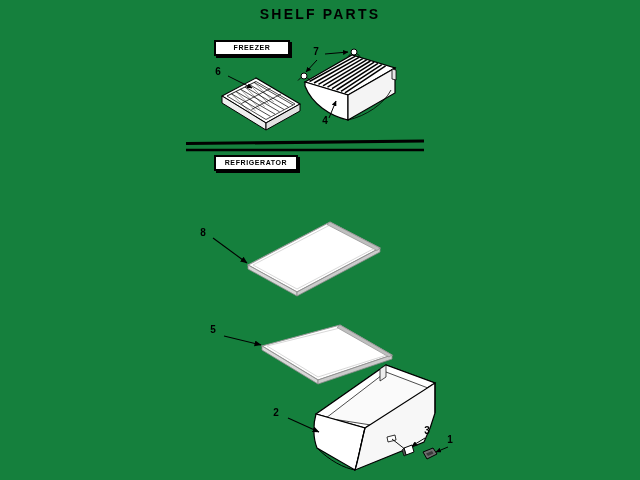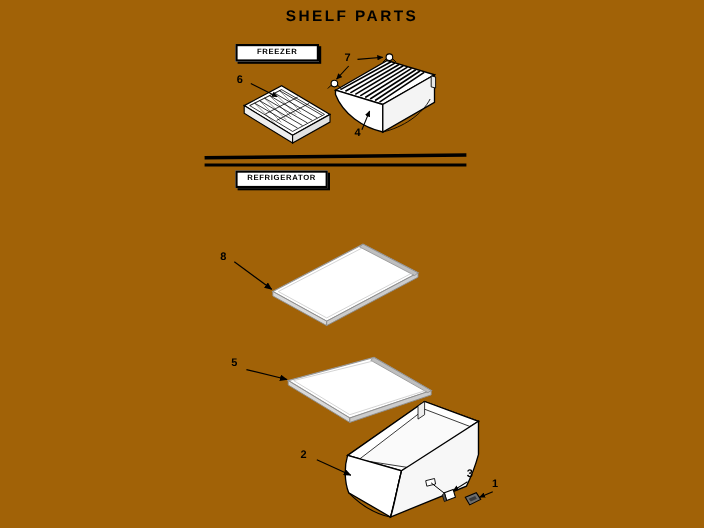--- a/index.html
+++ b/index.html
@@ -12,21 +12,21 @@
     height: 480px;
     position: relative;
     font-family: "Liberation Sans", sans-serif;
     overflow: hidden;
   }
   #page-root {
     position: absolute;
     left: 0; top: 0;
     width: 640px;
     height: 480px;
-    background: #a16207;
+    background: #15803d;
   }
   .diagram-title {
     position: absolute;
     left: 0;
     top: 6px;
     width: 640px;
     text-align: center;
     font-size: 14px;
     font-weight: bold;
     letter-spacing: 2.2px;

